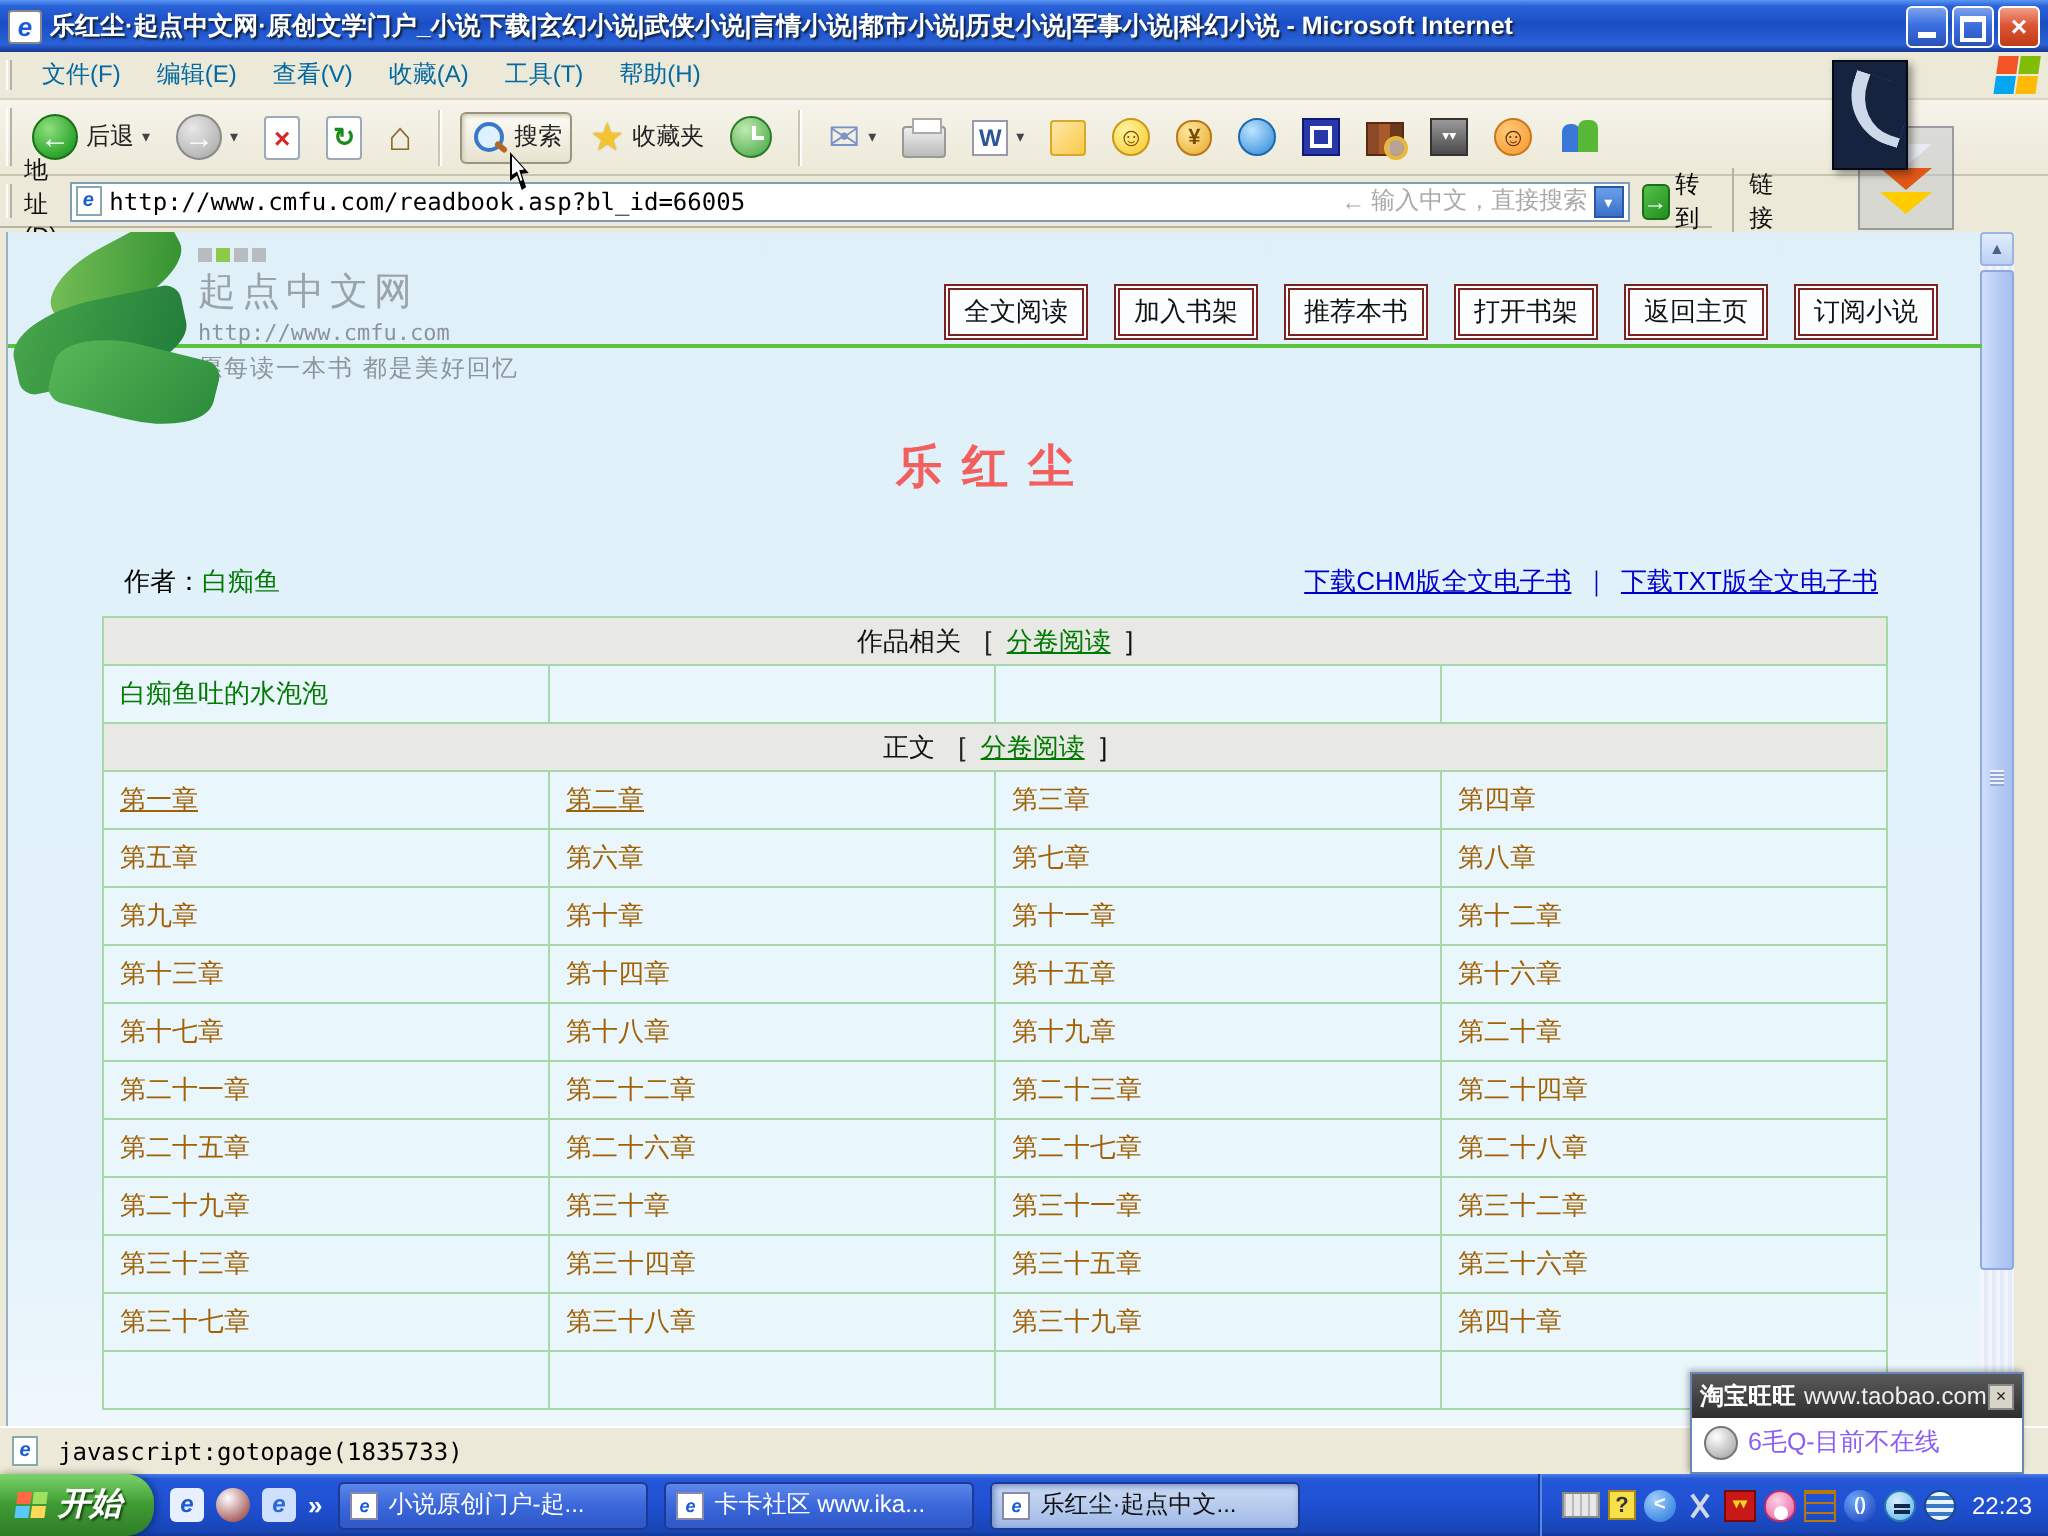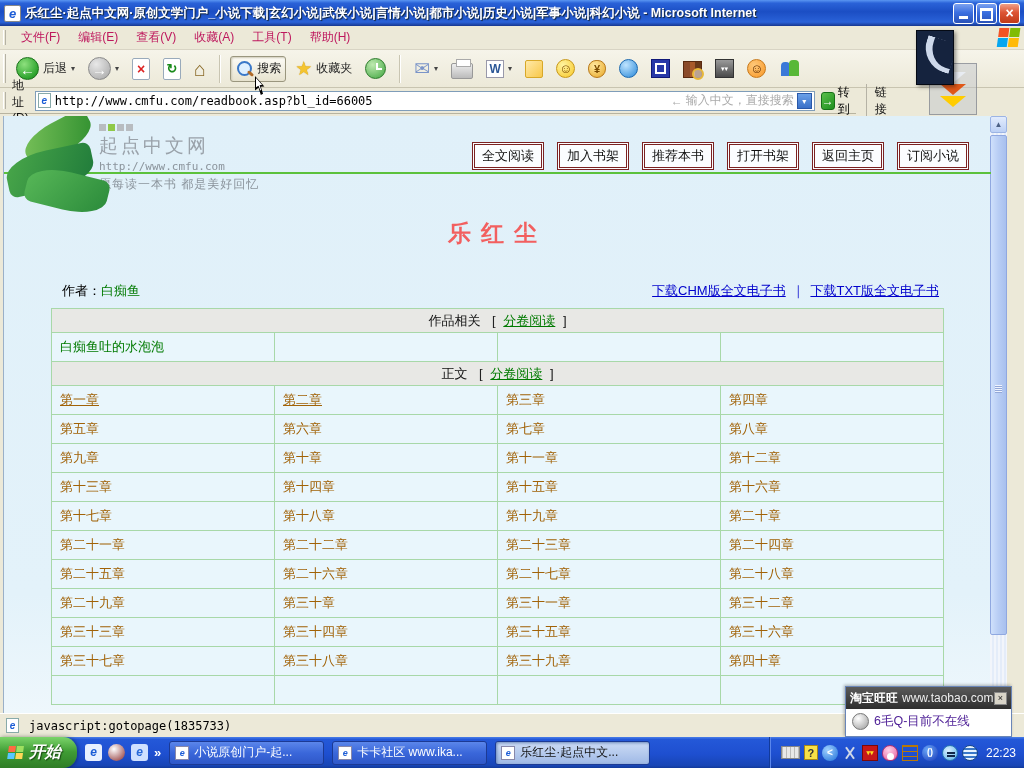--- a/index.html
+++ b/index.html
@@ -20,21 +20,21 @@
     background:linear-gradient(180deg,#7ba1ef,#3b6fe0 45%,#2a52b8); text-align:center; line-height:19px; font-weight:bold; font-size:12px;}
   .wbtn.close { background:linear-gradient(180deg,#f0a088,#dd5535 45%,#c03a18); font-size:14px;}
   .wbtn.min:after { content:""; display:inline-block; width:9px; height:3px; background:#fff; margin-top:12px;}
   .wbtn.max:after { content:""; display:inline-block; width:9px; height:8px; border:2px solid #fff; border-top-width:3px; margin-top:4px;}
 
   
   .menubar { position:absolute; top:26px; left:0; width:1024px; height:24px; background:#ece9d8;
     border-bottom:1px solid #d8d4c4; display:flex; align-items:center; padding-left:12px; }
   .grip { position:absolute; left:3px; top:4px; bottom:4px; width:3px;
     border-left:1px solid #fff; border-right:1px solid #b5b2a5; }
-  .menu-item { padding:3px 9px; color:#be185d; }
+  .menu-item { padding:3px 9px; color:#0369a1; }
   .winflag { position:absolute; right:4px; top:2px; width:22px; height:20px; display:grid;
     grid-template-columns:10px 10px; grid-template-rows:9px 9px; gap:1px; transform:skewX(-8deg); }
   .winflag span:nth-child(1){background:#f35325;} .winflag span:nth-child(2){background:#81bc06;}
   .winflag span:nth-child(3){background:#05a6f0;} .winflag span:nth-child(4){background:#ffba08;}
 
   
   .toolbar { position:absolute; top:50px; left:0; width:1024px; height:38px;
     background:linear-gradient(180deg,#f6f4ea,#ece9d8); border-bottom:1px solid #c8c4b0;
     display:flex; align-items:center; padding-left:12px; gap:5px; }
   .tbtn { display:flex; align-items:center; gap:4px; padding:3px 4px; border-radius:3px; color:#222; }
@@ -152,21 +152,21 @@
   .statusbar .txt { font-family:"DejaVu Sans Mono",monospace; font-size:12px; color:#000; margin-left:6px;}
 
   
   .popup { position:absolute; left:845px; top:686px; width:167px; height:51px; border:1px solid #6a86b8;
     background:#fff; z-index:50; box-shadow:-1px -1px 3px rgba(0,0,0,.3); }
   .popup-hd { height:22px; background:linear-gradient(180deg,#5a5a5a,#2e2e2e); color:#eee; display:flex; align-items:center;
     padding:0 4px; font-size:12px; white-space:nowrap; }
   .popup-hd b { color:#fff; margin-right:4px; font-size:12px;}
   .popup-x { margin-left:auto; width:13px; height:13px; background:#d8d4c8; border:1px solid #888; color:#222;
     font-size:9px; line-height:11px; text-align:center; }
-  .popup-bd { display:flex; align-items:center; gap:5px; padding:4px 6px; color:#4c1d95; font-size:12.5px;}
+  .popup-bd { display:flex; align-items:center; gap:5px; padding:4px 6px; color:#8b5cf6; font-size:12.5px;}
   .popup-av { width:17px; height:17px; border-radius:50%; background:radial-gradient(circle at 35% 30%,#fff,#9a9a9a); border:1px solid #777; flex:0 0 auto;}
 
   
   .taskbar { position:absolute; top:737px; left:0; width:1024px; height:31px;
     background:linear-gradient(180deg,#4b7fe8 0%,#2458d8 8%,#1e4fd0 55%,#1845b5 92%,#123a9a 100%); display:flex; align-items:center; }
   .startbtn { height:31px; padding:0 16px 0 8px; border-radius:0 14px 14px 0;
     background:linear-gradient(180deg,#7bd46a,#3f9c34 48%,#2f7d26); box-shadow:1px 0 4px rgba(0,0,0,.4);
     display:flex; align-items:center; gap:5px; color:#fff; font-weight:bold; font-style:italic; font-size:16px; text-shadow:1px 1px 1px #1a4a12;}
   .miniflag { width:16px; height:14px; display:grid; grid-template-columns:7px 7px; grid-template-rows:6px 6px; gap:1px; transform:skewX(-8deg);}
   .miniflag span:nth-child(1){background:#ff6a42;} .miniflag span:nth-child(2){background:#9fe060;}

